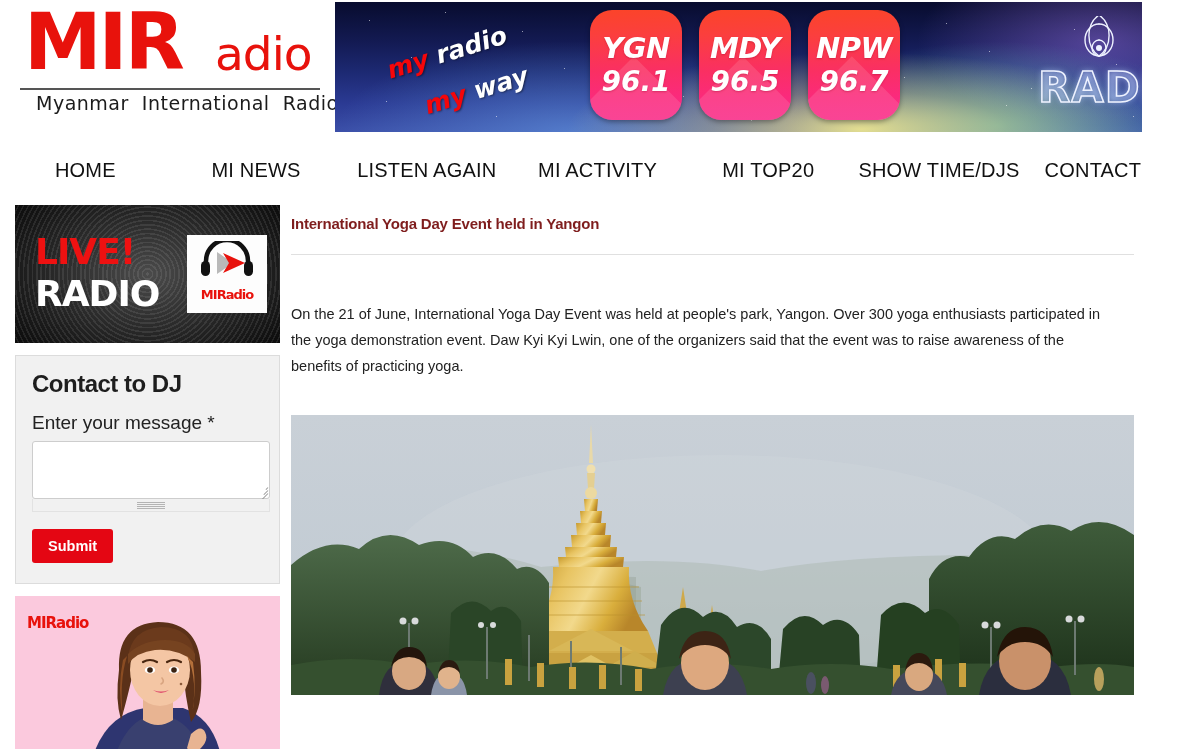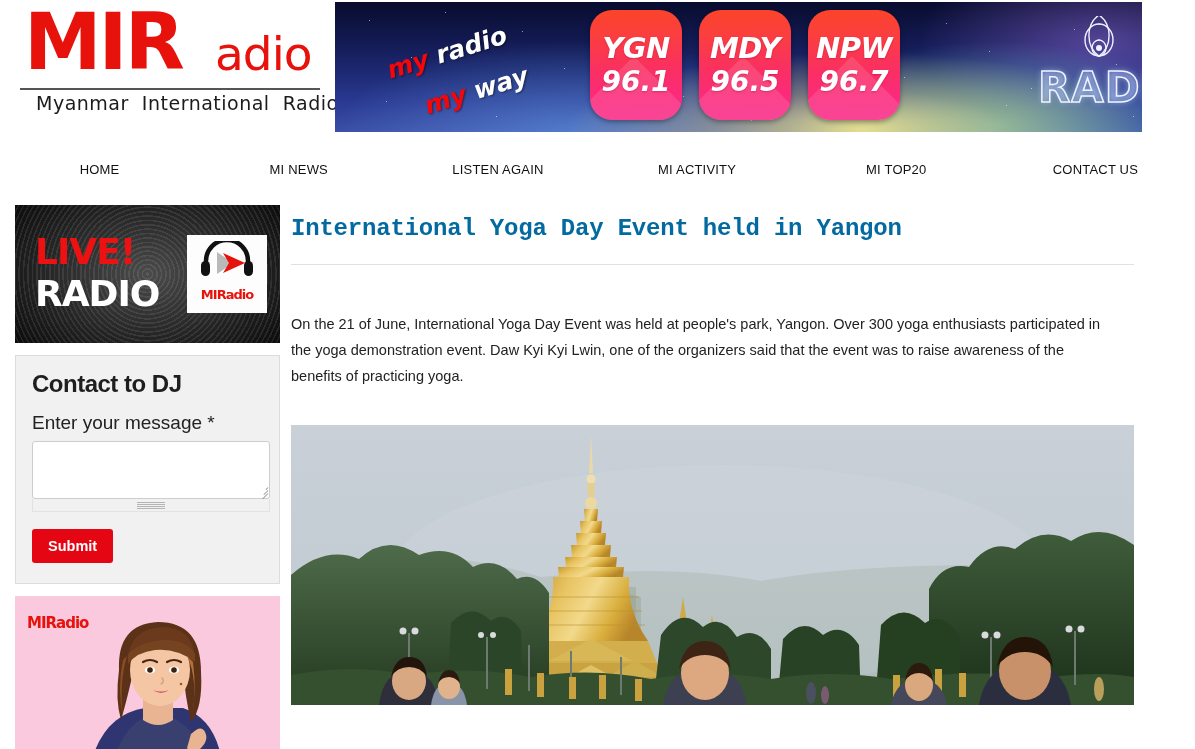--- a/index.html
+++ b/index.html
@@ -181,21 +181,21 @@
     position: absolute;
     left: 0; top: 148px;
     width: 1195px; height: 44px;
     display: flex;
   }
   .nav a {
     flex: 1 1 0;
     text-align: center;
     line-height: 44px;
     font-family: "Liberation Sans", sans-serif;
-    font-size: 13px;
+    font-size: 20px;
     color: #111111;
     text-decoration: none;
     letter-spacing: .2px;
   }
 
   
   .sidebar {
     position: absolute;
     left: 15px; top: 205px;
     width: 265px;
@@ -346,24 +346,24 @@
     font-size: 26px;
     color: #e8120c;
     letter-spacing: -1px;
     z-index: 3;
   }
   .dj-logo span { font-size: 15px; }
   .dj-figure { position: absolute; left: 0; top: 0; width: 265px; height: 160px; }
 
   
   .article-title {
-    font-family: Liberation Mono, monospace;
-    font-size: 24px;
-    font-weight: bold;
-    color: #0369a1;
+    font-family: Liberation Sans, sans-serif;
+    font-size: 15px;
+    font-weight: bold;
+    color: #7f1d1d;
     margin: 10px 0 0 0;
     letter-spacing: -0.2px;
   }
   .article-rule {
     margin-top: 22px;
     width: 843px;
     height: 1px;
     background: #e0e0e0;
   }
   .article-date {
@@ -480,20 +480,21 @@
       </div>
     </div>
   </div>
 
   <nav class="nav">
     <a href="#">HOME</a>
     <a href="#">MI NEWS</a>
     <a href="#">LISTEN AGAIN</a>
     <a href="#">MI ACTIVITY</a>
     <a href="#">MI TOP20</a>
+    <a href="#">SHOW TIME/DJS</a>
     <a href="#">CONTACT US</a>
   </nav>
 
   <aside class="sidebar">
 
     <div class="live-box">
       <div class="live-text">
         <span class="l1">LIVE!</span>
         <span class="l2">RADIO</span>
       </div>

